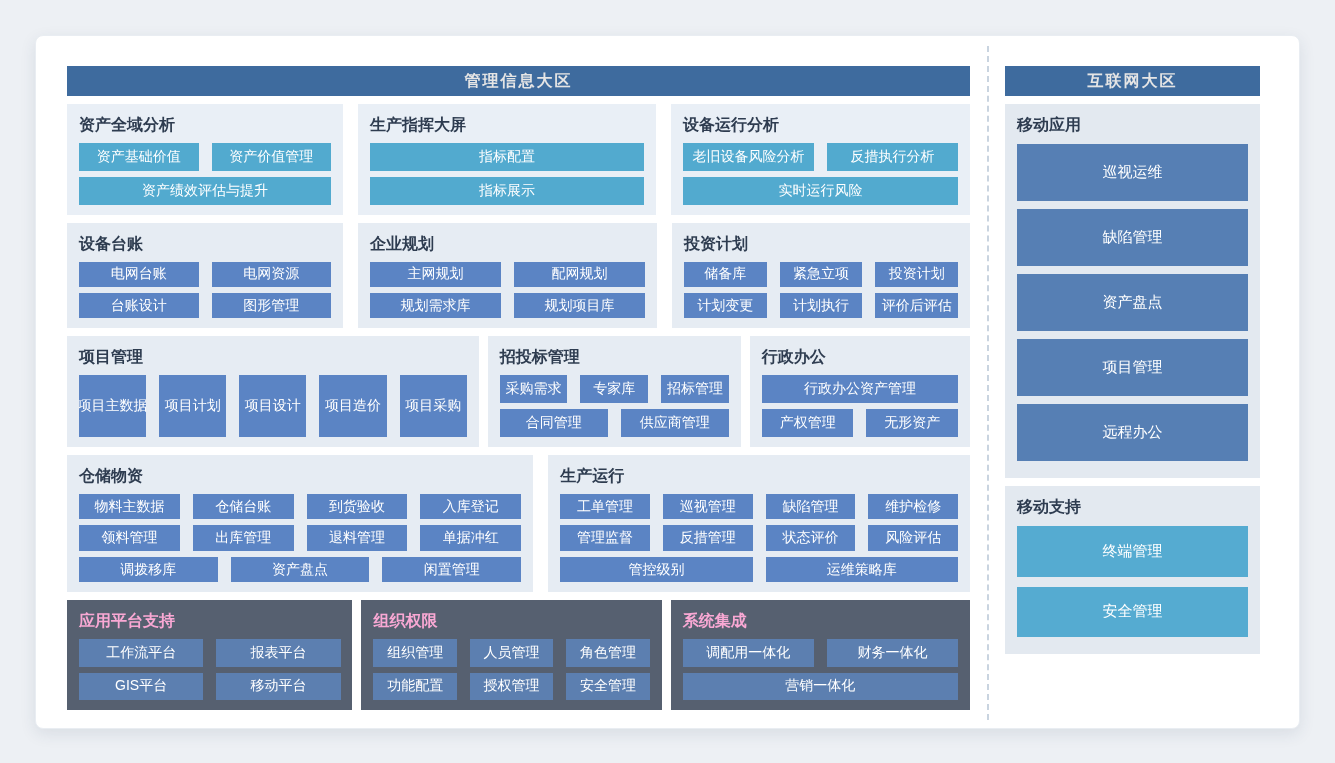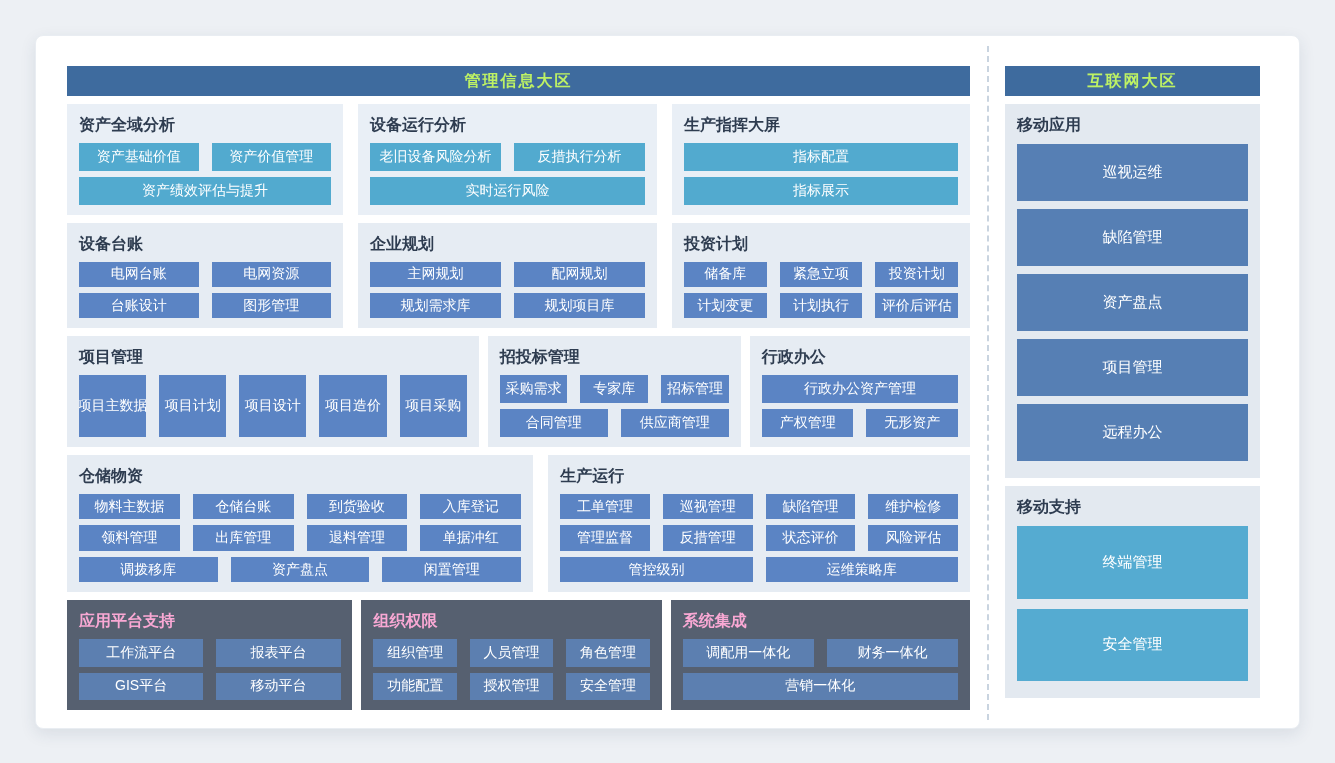--- a/index.html
+++ b/index.html
@@ -12,21 +12,21 @@
     position:absolute;left:35px;top:35px;width:1265px;height:694px;
     background:#ffffff;border-radius:8px;box-sizing:border-box;
     box-shadow:0 5px 16px rgba(40,60,90,.10);
     border:1px solid #e9edf2;
     display:flex;
     padding:30px 39px 18px 31px;
   }
   
   .main-zone{width:904px;display:flex;flex-direction:column}
   .zone-header{
-    height:30px;flex:none;background:#3e6b9e;color:#bef264;
+    height:30px;flex:none;background:#3e6b9e;color:#e5e5e5;
     display:flex;align-items:center;justify-content:center;
     font-size:16px;font-weight:bold;letter-spacing:2px;
   }
   .m-row{display:flex;gap:15px;margin-top:8px}
   .m-row.g9{gap:9px}
   .h111{height:111px}.h106{height:106px}.h138{height:138px}.h110{height:110px}
   .section{
     background:#e6ecf3;box-sizing:border-box;padding:11px 12px 10px;
     display:flex;flex-direction:column;min-width:0;
   }
@@ -56,21 +56,21 @@
     width:0;flex:none;border-left:2px dashed #c9d4e0;
     margin:-20px 16px -10px 17px;
   }
   
   .right-zone{width:255px;flex:none;display:flex;flex-direction:column}
   .side-section{
     background:#e3e9f0;box-sizing:border-box;margin-top:8px;
     padding:11px 12px 17px;display:flex;flex-direction:column;
   }
   .side-section .sec-title{margin-bottom:10px}
-  .s1{height:374px}.s2{height:212px}
+  .s1{height:374px}.s2{height:168px}
   .side-btns{display:flex;flex-direction:column;flex:1;gap:8px}
   .s2 .side-btns{gap:10px}
   .side-btns .btn{flex:1;font-size:15px}
   .side-btns .btn.side-blue{background:#567fb4}
   .side-btns .btn.side-teal{background:#55abd1}
 </style>
 </head>
 <body>
 
 <div class="card">
@@ -84,37 +84,37 @@
       <section class="section tint f275">
         <div class="sec-title">资产全域分析</div>
         <div class="btn-row">
             <div class="btn teal">资产基础价值</div>
             <div class="btn teal">资产价值管理</div>
           </div>
         <div class="btn-row">
             <div class="btn teal">资产绩效评估与提升</div>
           </div>
       </section>
+      <section class="section tint f299">
+        <div class="sec-title">生产指挥大屏</div>
+        <div class="btn-row">
+            <div class="btn teal">指标配置</div>
+          </div>
+        <div class="btn-row">
+            <div class="btn teal">指标展示</div>
+          </div>
+      </section>
       <section class="section tint f300">
         <div class="sec-title">设备运行分析</div>
         <div class="btn-row">
             <div class="btn teal">老旧设备风险分析</div>
             <div class="btn teal">反措执行分析</div>
           </div>
         <div class="btn-row">
             <div class="btn teal">实时运行风险</div>
-          </div>
-      </section>
-      <section class="section tint f299">
-        <div class="sec-title">生产指挥大屏</div>
-        <div class="btn-row">
-            <div class="btn teal">指标配置</div>
-          </div>
-        <div class="btn-row">
-            <div class="btn teal">指标展示</div>
           </div>
       </section>
     </div>
 
     <div class="m-row h106">
       <section class="section f275">
         <div class="sec-title">设备台账</div>
         <div class="btn-row">
             <div class="btn">电网台账</div>
             <div class="btn">电网资源</div>

